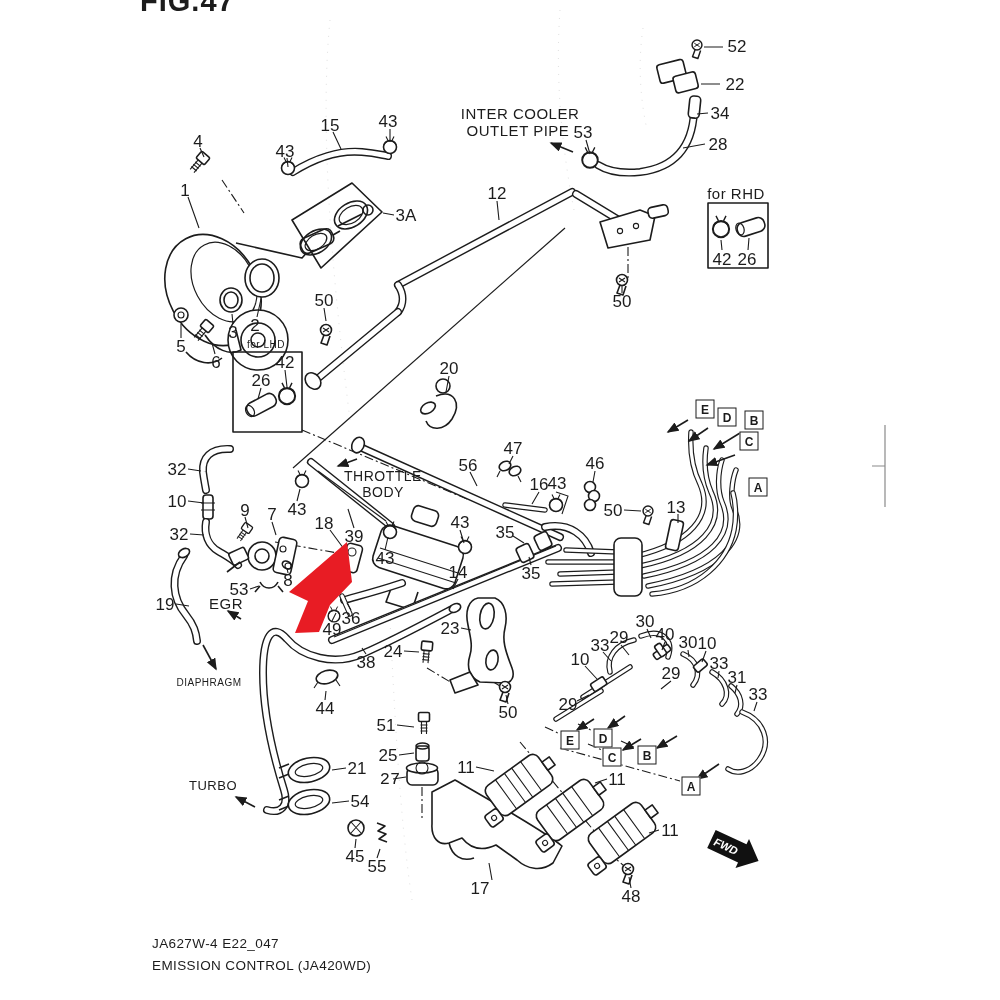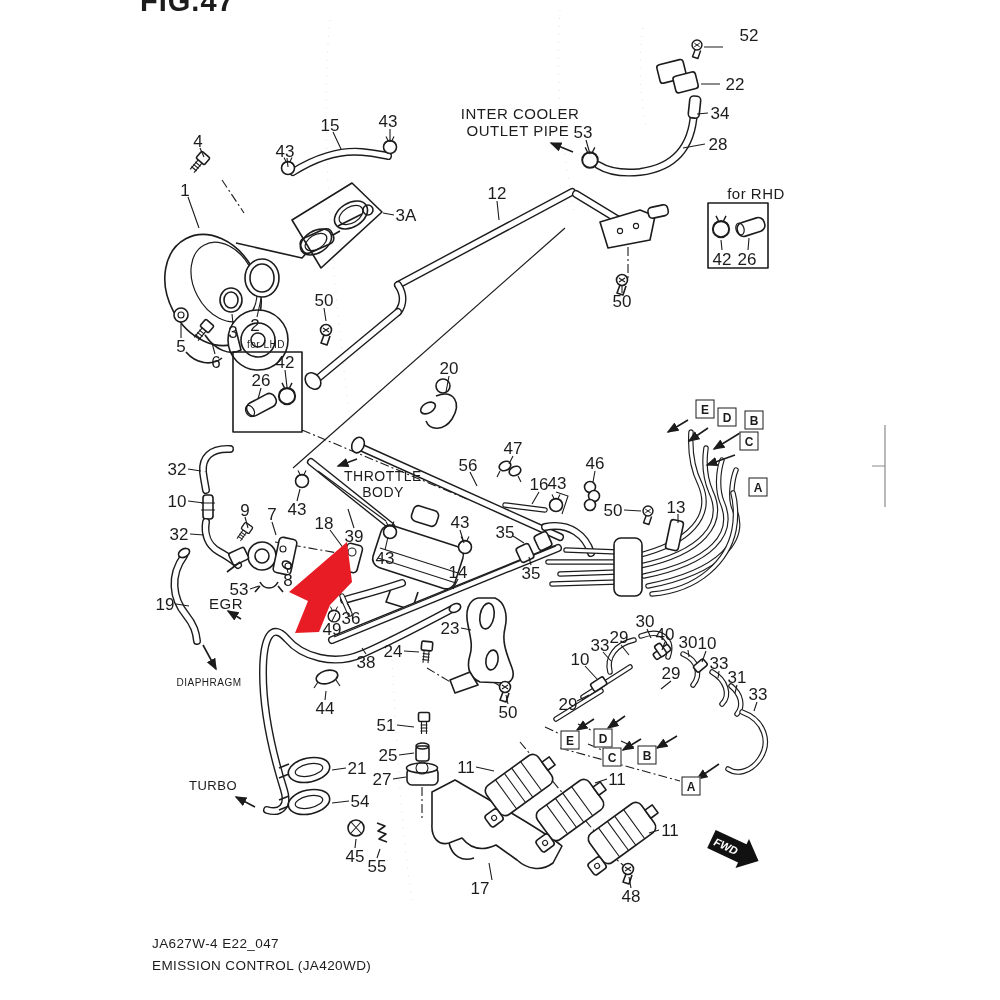--- a/index.html
+++ b/index.html
@@ -383,21 +383,21 @@
 
     <polygon points="347,542 289,592 308,601 295,633 319,632 330,605 352,582" fill="#e81c24"></polygon>
 
     <g transform="translate(735,850) rotate(25)">
       <polygon points="-26,-10 8,-10 8,-16 26,0 8,16 8,10 -26,10" fill="#111"></polygon>
       <text x="-22" y="4.5" font-size="11" font-weight="bold" fill="#fff" font-family="Liberation Sans, sans-serif" transform="skewX(-8)">FWD</text>
     </g>
   </svg>
 
   <div id="labels-layer">
-      <div class="plabel" style="left: 737px; top: 35px; margin-left: 12px;">52</div>
+      <div class="plabel" style="left: 737px; top: 46px;">52</div>
       <div class="plabel" style="left: 735px; top: 84px;">22</div>
       <div class="plabel" style="left: 720px; top: 113px;">34</div>
       <div class="plabel" style="left: 718px; top: 144px;">28</div>
       <div class="plabel" style="left: 722px; top: 259px;">42</div>
       <div class="plabel" style="left: 747px; top: 259px;">26</div>
       <div class="plabel" style="left: 198px; top: 141px;">4</div>
       <div class="plabel" style="left: 185px; top: 190px;">1</div>
       <div class="plabel" style="left: 285px; top: 151px;">43</div>
       <div class="plabel" style="left: 330px; top: 125px;">15</div>
       <div class="plabel" style="left: 388px; top: 121px;">43</div>
@@ -437,21 +437,21 @@
       <div class="plabel" style="left: 239px; top: 589px;">53</div>
       <div class="plabel" style="left: 165px; top: 604px;">19</div>
       <div class="plabel" style="left: 332px; top: 629px;">49</div>
       <div class="plabel" style="left: 351px; top: 618px;">36</div>
       <div class="plabel" style="left: 366px; top: 662px;">38</div>
       <div class="plabel" style="left: 393px; top: 651px;">24</div>
       <div class="plabel" style="left: 450px; top: 628px;">23</div>
       <div class="plabel" style="left: 325px; top: 708px;">44</div>
       <div class="plabel" style="left: 386px; top: 725px;">51</div>
       <div class="plabel" style="left: 388px; top: 755px;">25</div>
-      <div class="plabel" style="left: 382px; top: 779px;">27</div>
+      <div class="plabel" style="left: 390px; top: 779px; font-family: Liberation Mono, monospace;">27</div>
       <div class="plabel" style="left: 357px; top: 768px;">21</div>
       <div class="plabel" style="left: 360px; top: 801px;">54</div>
       <div class="plabel" style="left: 355px; top: 856px;">45</div>
       <div class="plabel" style="left: 377px; top: 866px;">55</div>
       <div class="plabel" style="left: 508px; top: 712px;">50</div>
       <div class="plabel" style="left: 645px; top: 621px;">30</div>
       <div class="plabel" style="left: 665px; top: 634px;">40</div>
       <div class="plabel" style="left: 688px; top: 642px;">30</div>
       <div class="plabel" style="left: 707px; top: 643px;">10</div>
       <div class="plabel" style="left: 600px; top: 645px;">33</div>
@@ -462,21 +462,21 @@
       <div class="plabel" style="left: 758px; top: 694px;">33</div>
       <div class="plabel" style="left: 671px; top: 673px;">29</div>
       <div class="plabel" style="left: 568px; top: 704px;">29</div>
       <div class="plabel" style="left: 466px; top: 767px;">11</div>
       <div class="plabel" style="left: 617px; top: 779px;">11</div>
       <div class="plabel" style="left: 670px; top: 830px;">11</div>
       <div class="plabel" style="left: 480px; top: 888px;">17</div>
       <div class="plabel" style="left: 631px; top: 896px;">48</div>
       <div class="tlabel" style="left: 520px; top: 113px; font-size: 15px;">INTER COOLER</div>
       <div class="tlabel" style="left: 518px; top: 130px; font-size: 15px;">OUTLET PIPE</div>
-      <div class="tlabel" style="left: 736px; top: 193px; font-size: 15px; margin-left: 20px;">for RHD</div>
+      <div class="tlabel" style="left: 736px; top: 193px; font-size: 15px;">for RHD</div>
       <div class="tlabel" style="left: 266px; top: 345px; font-size: 10px;">for LHD</div>
       <div class="tlabel" style="left: 383px; top: 476px; font-size: 14px;">THROTTLE</div>
       <div class="tlabel" style="left: 383px; top: 492px; font-size: 14px;">BODY</div>
       <div class="tlabel" style="left: 226px; top: 603px; font-size: 15px;">EGR</div>
       <div class="tlabel" style="left: 209px; top: 683px; font-size: 10px;">DIAPHRAGM</div>
       <div class="tlabel" style="left: 213px; top: 785px; font-size: 13px;">TURBO</div>
       <div class="refbox" style="left: 705px; top: 409px;">E</div>
       <div class="refbox" style="left: 727px; top: 417px;">D</div>
       <div class="refbox" style="left: 754px; top: 420px;">B</div>
       <div class="refbox" style="left: 749px; top: 441px;">C</div>

